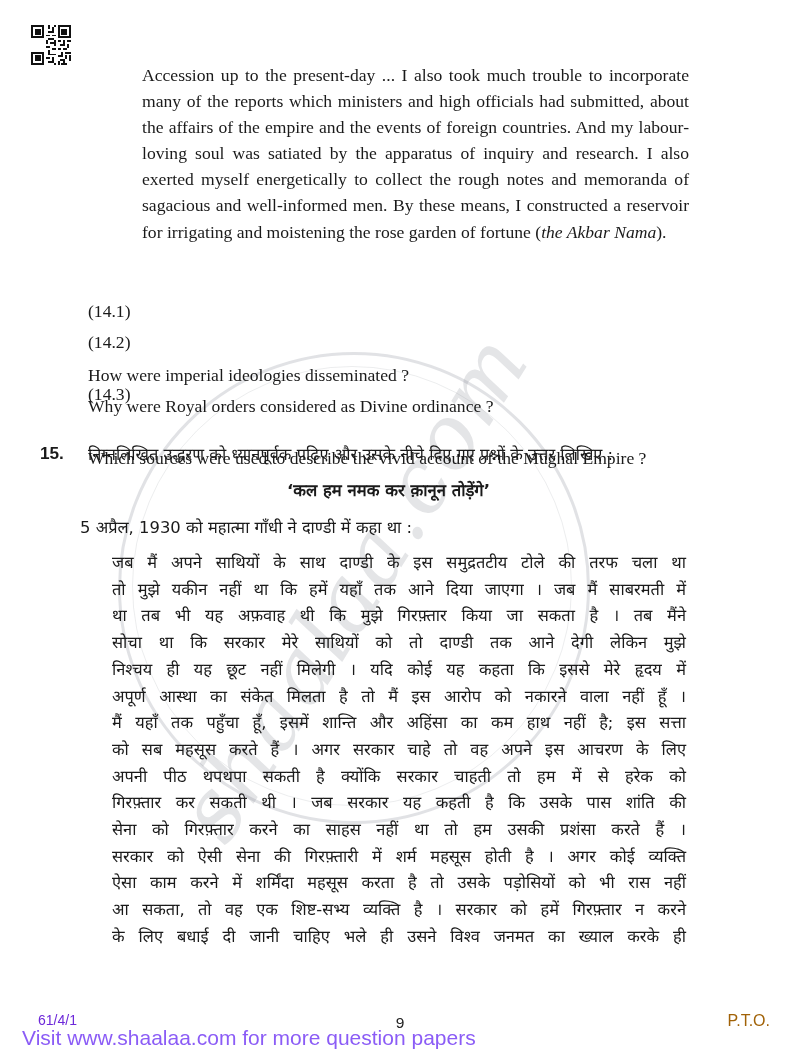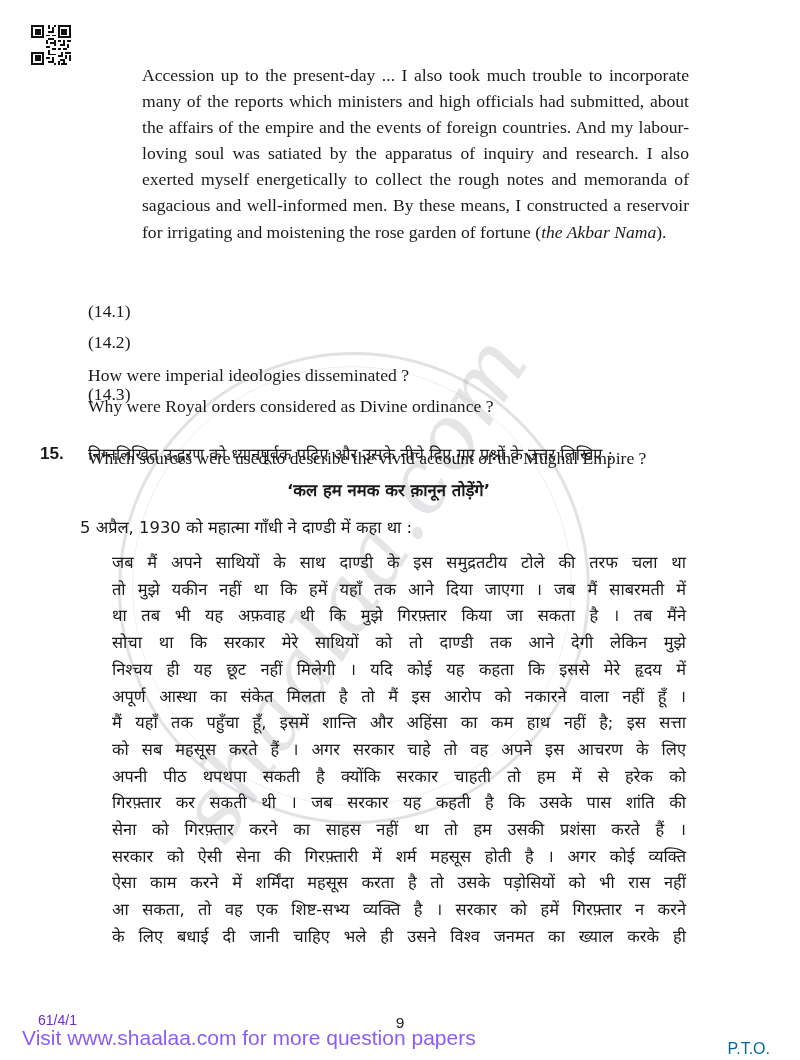--- a/index.html
+++ b/index.html
@@ -187,22 +187,21 @@
     font-size: 15.5px;
     font-family: "Liberation Sans", "DejaVu Sans", sans-serif;
     color: #222;
   }
   .footer-pto {
     position: absolute;
     right: 30px;
     top: 1012px;
     font-size: 16px;
     font-family: "Liberation Sans", "DejaVu Sans", sans-serif;
-    color: #0369a1;
-    margin-top: 28px;
+    color: #a16207;
   }
   .footer-banner {
     position: absolute;
     left: 22px;
     top: 1026px;
     font-size: 21px;
     font-family: "Liberation Sans", "DejaVu Sans", sans-serif;
     color: #8b5cf6;
     z-index: 5;
     white-space: nowrap;

